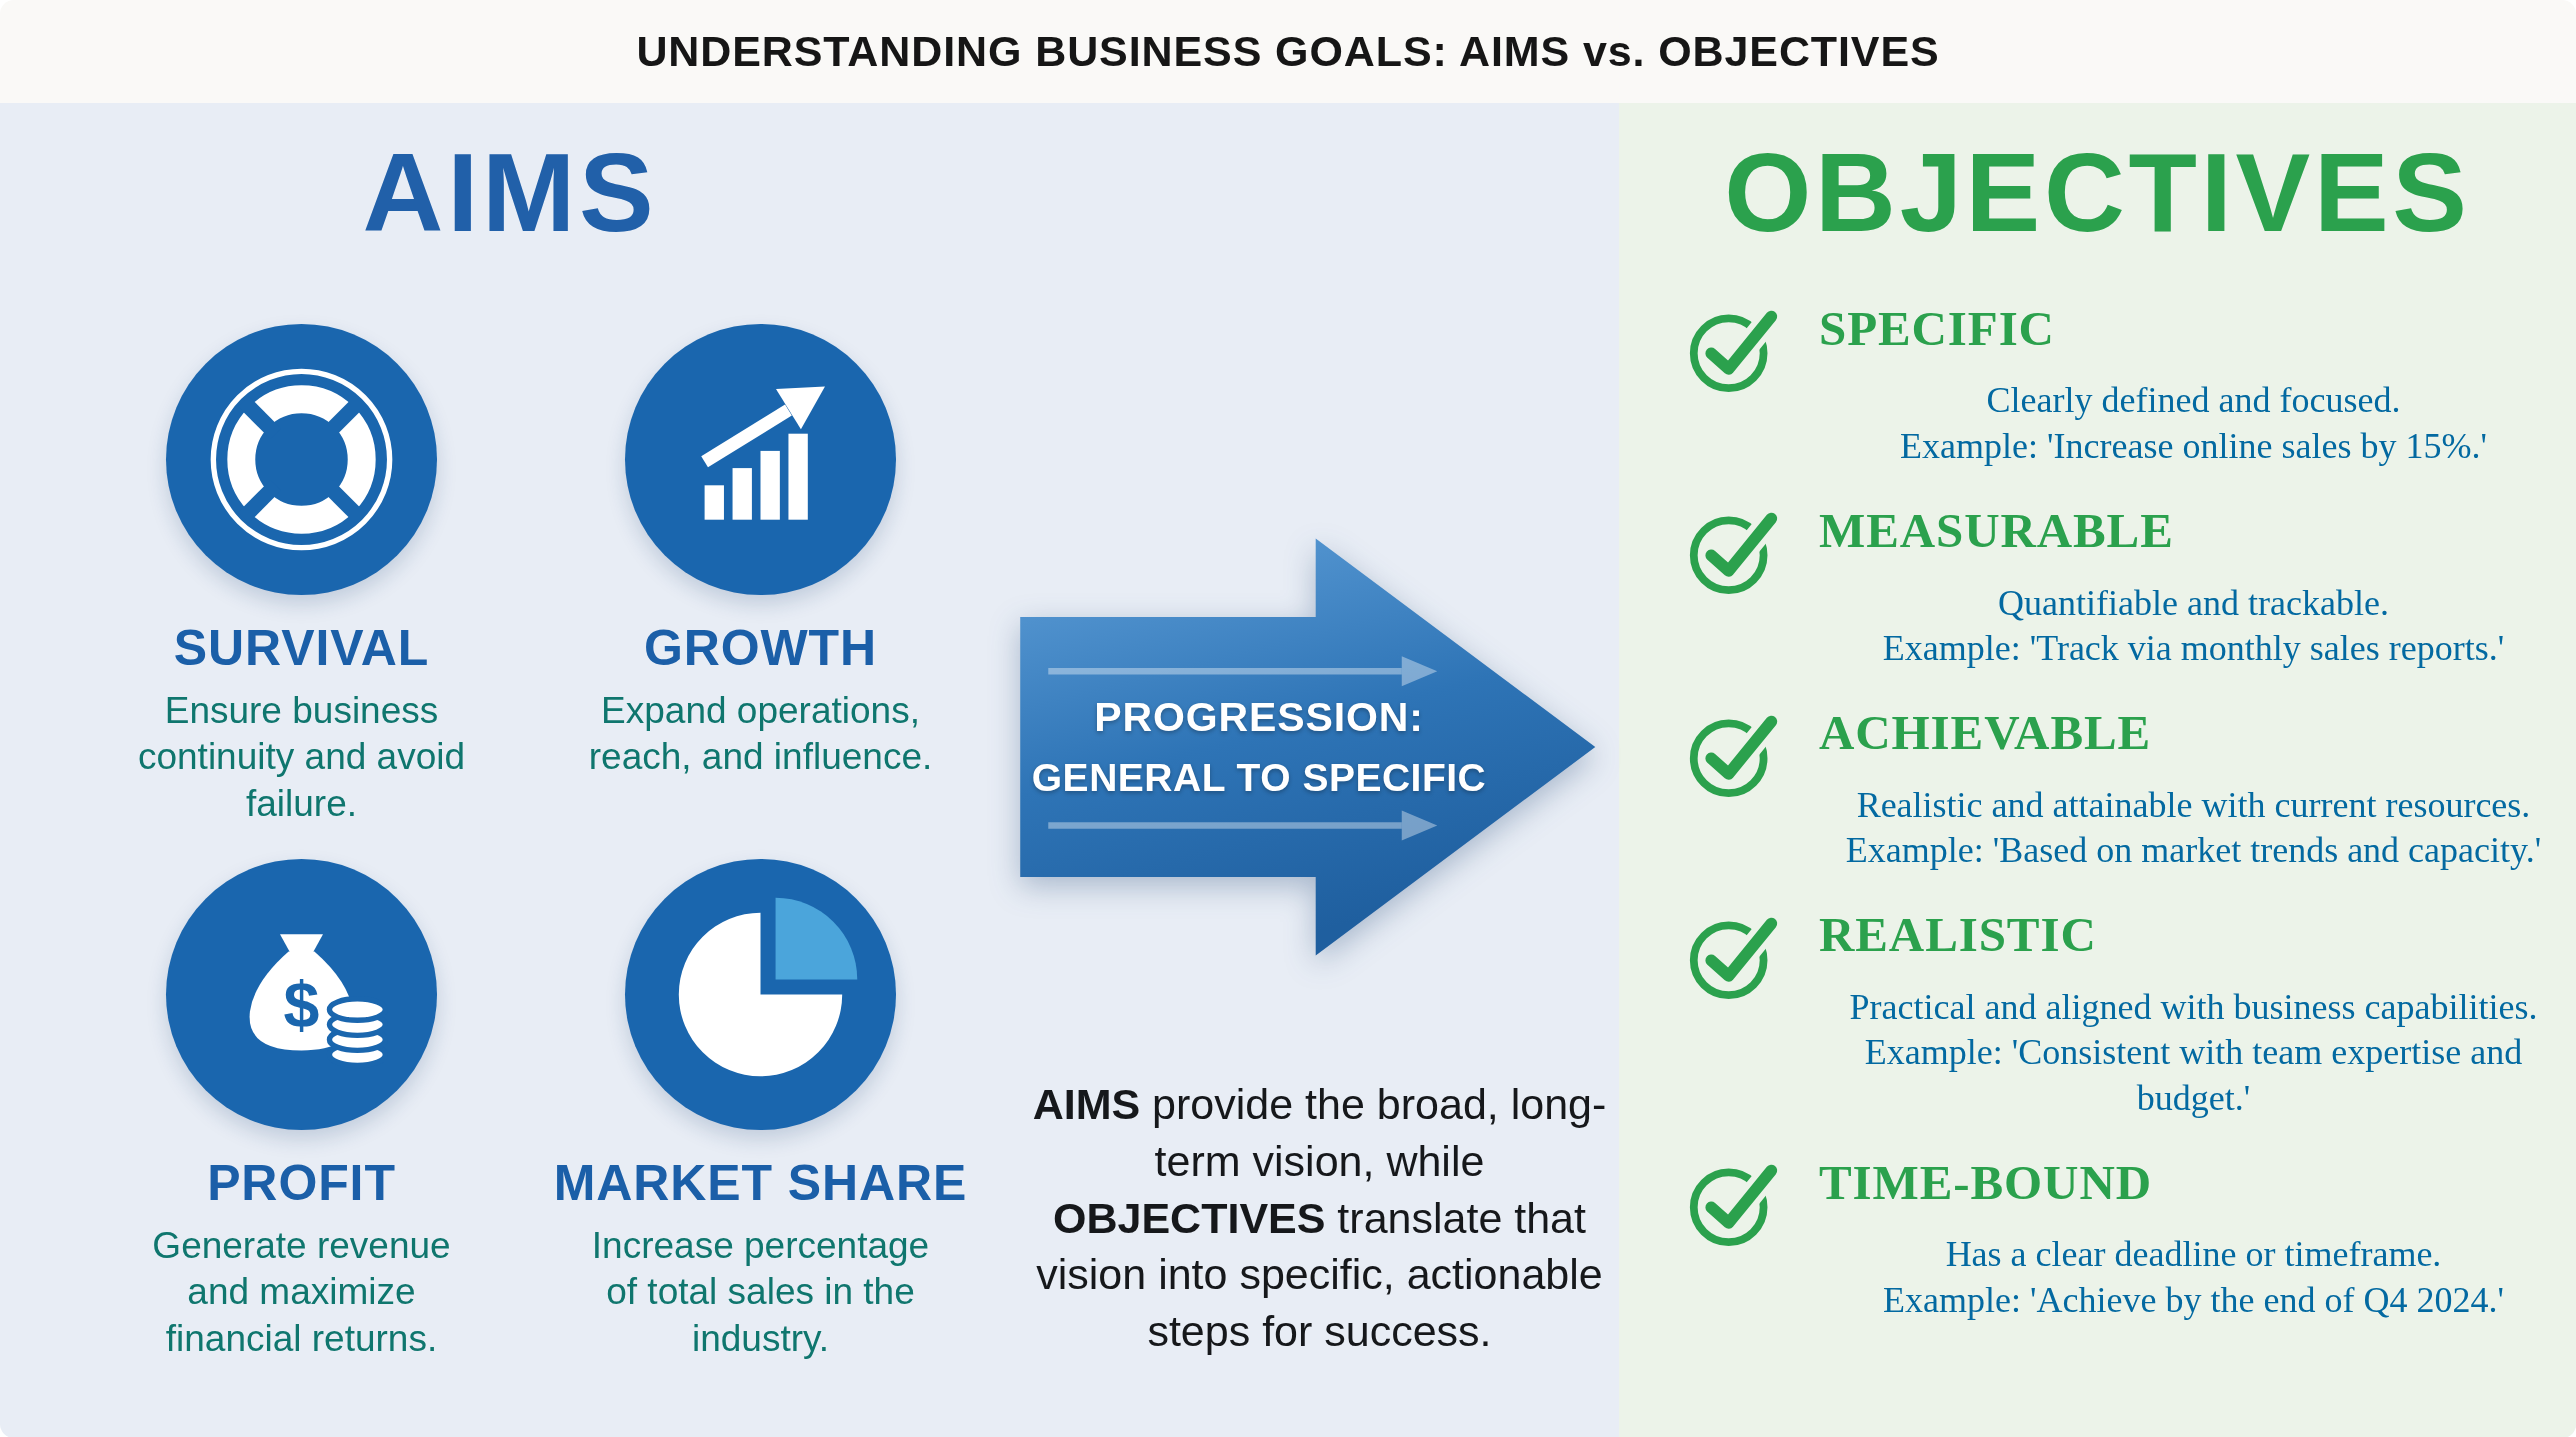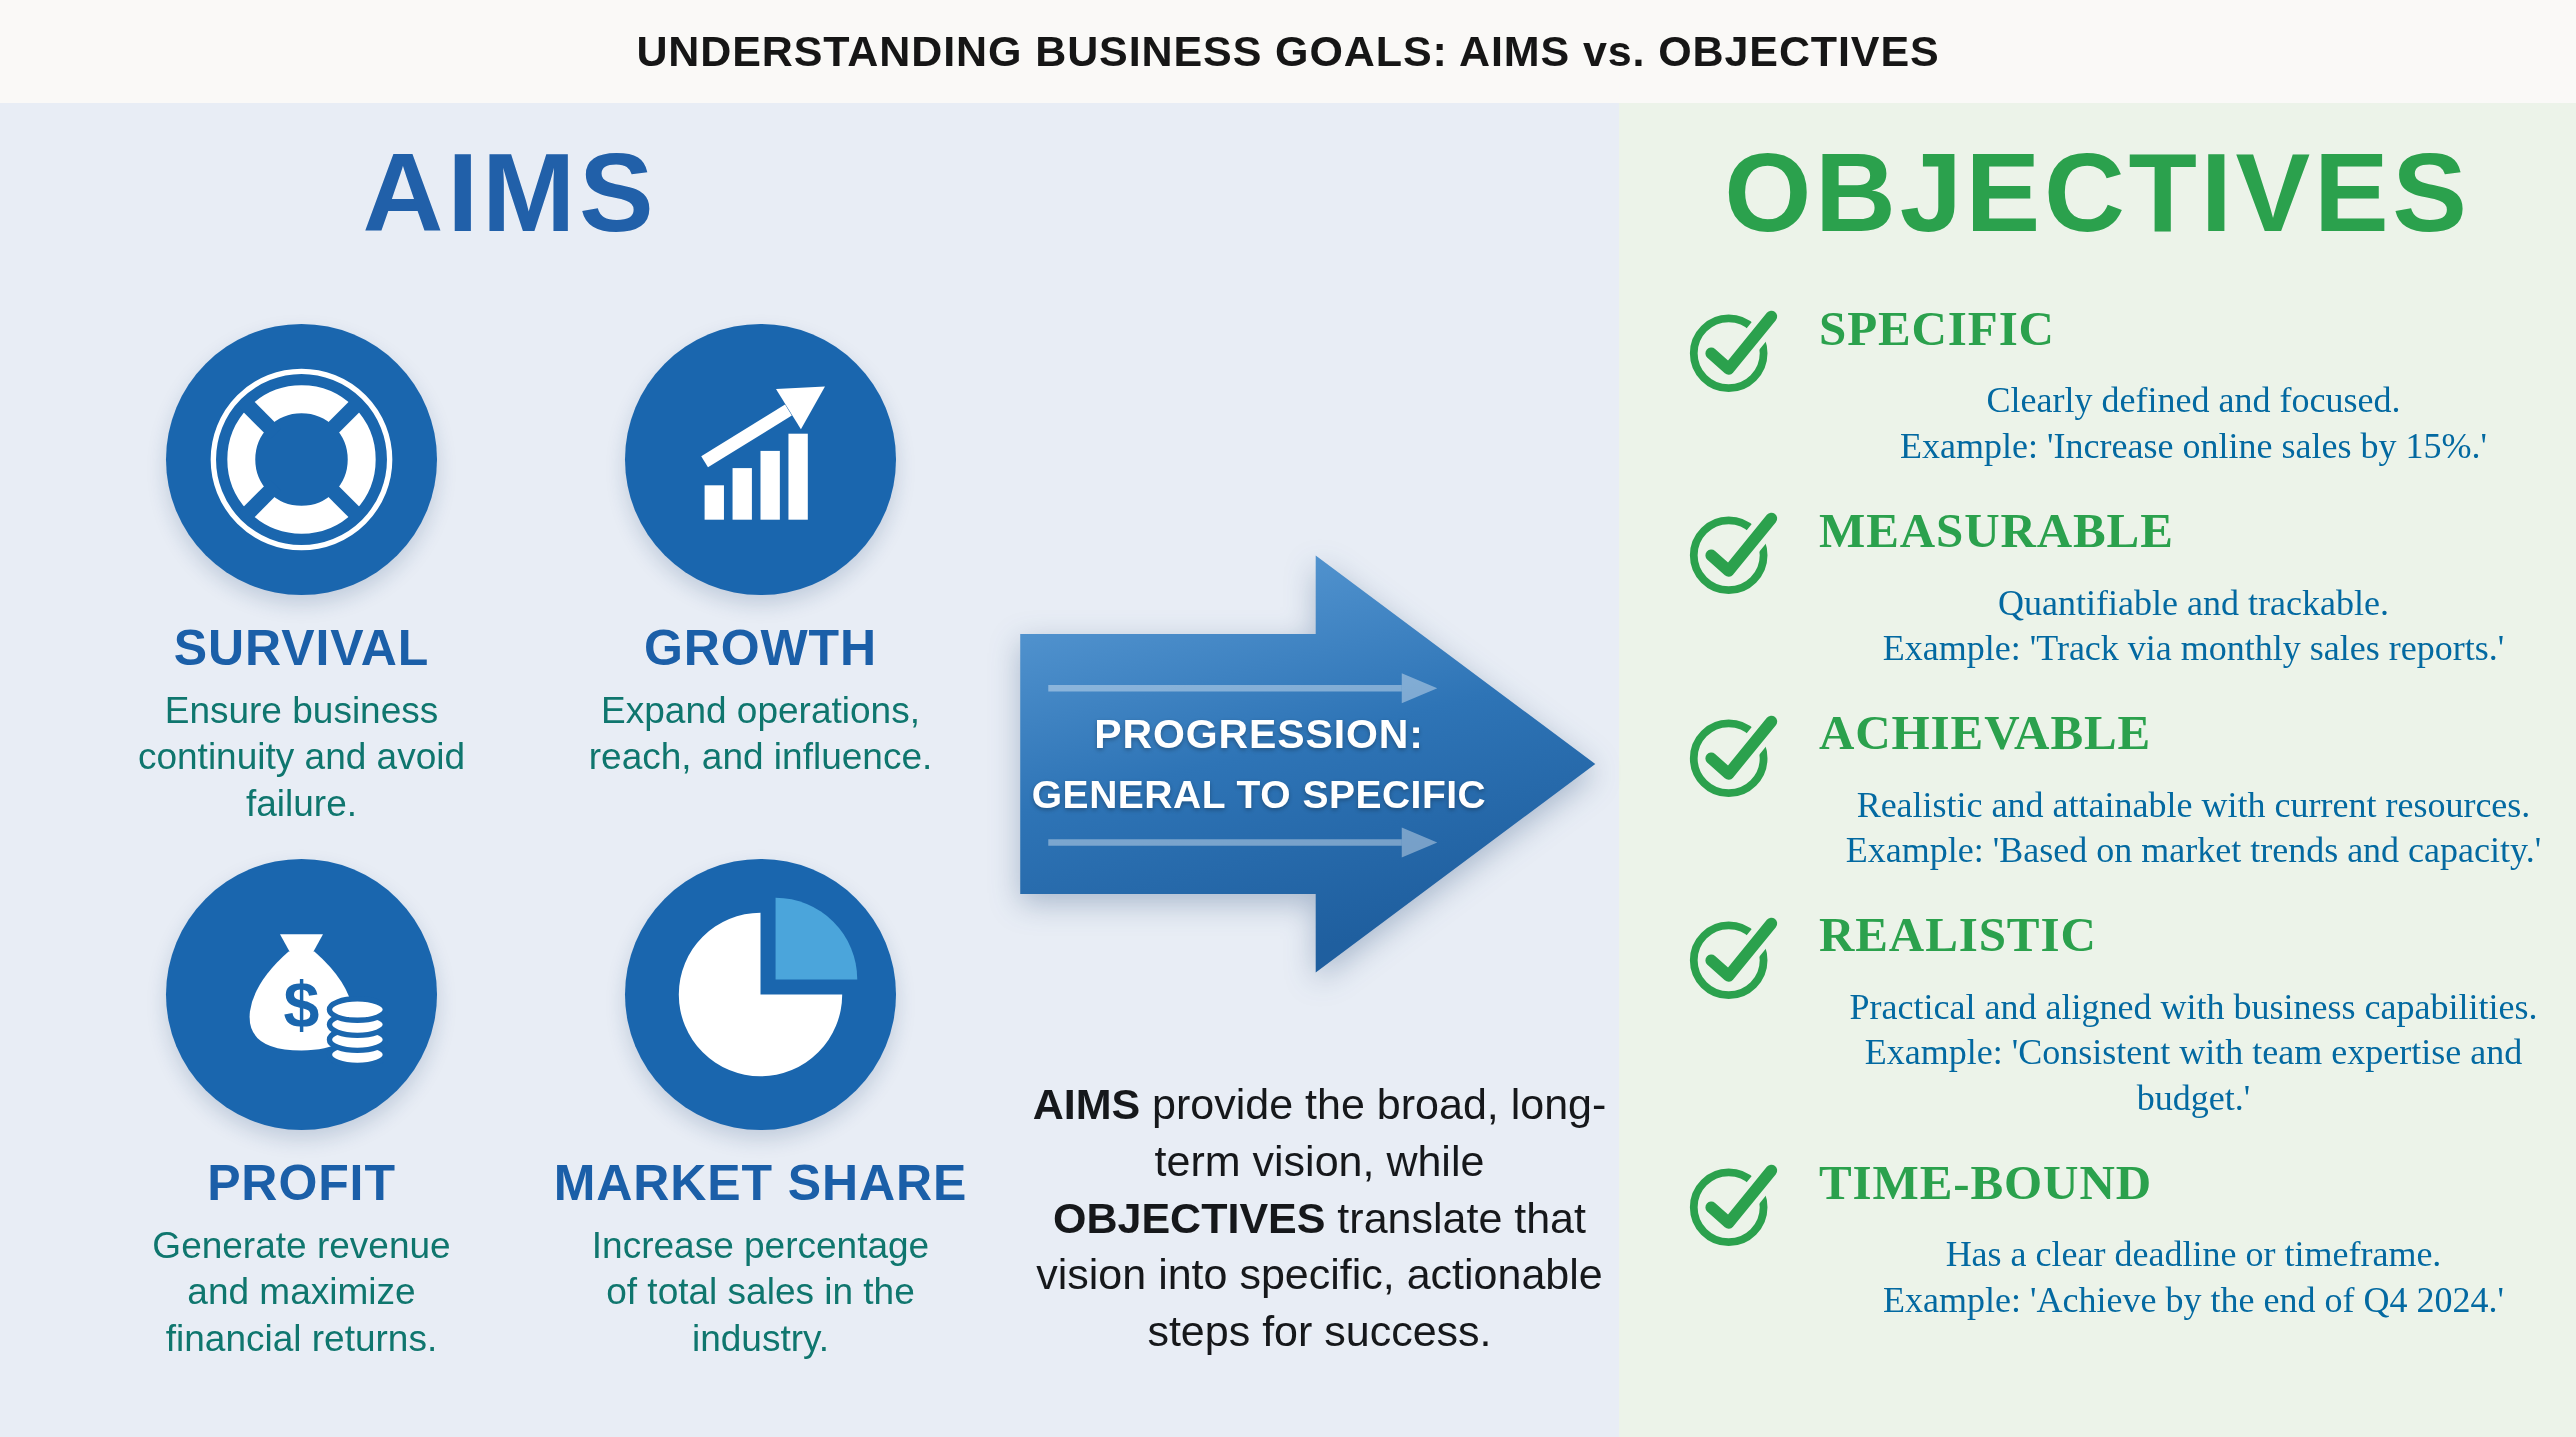--- a/index.html
+++ b/index.html
@@ -4,20 +4,21 @@
 <style>
   * { box-sizing: border-box; margin: 0; padding: 0; }
   html, body { margin: 0; padding: 0; background: #ffffff; }
   .page {
     position: relative;
     width: 2576px;
     height: 1438px;
     overflow: hidden;
     font-family: "Liberation Sans", sans-serif;
     color: #1a1a1a;
+    border-radius: 14px;
   }
   
   .title-bar {
     height: 103px;
     background: #faf9f7;
     display: flex;
     align-items: center;
     justify-content: center;
   }
   .title-bar h1 {
@@ -74,21 +75,21 @@
     max-width: 348px;
     font-size: 37px;
     line-height: 1.25;
     font-weight: 500;
     color: #0f766e;
   }
 
   
   .arrow-wrap {
     position: absolute;
-    top: 445px; left: 0;
+    top: 428px; left: 0;
     width: 583px; height: 432px;
   }
   .arrow-wrap svg { width: 100%; height: 100%; filter: drop-shadow(0 9.4px 15px rgba(20,60,110,0.30)); }
   .arrow-text {
     position: absolute;
     left: 2%; width: 78%;
     top: 50%; transform: translateY(-50%);
     text-align: center;
     color: #ffffff;
     font-weight: 700;

